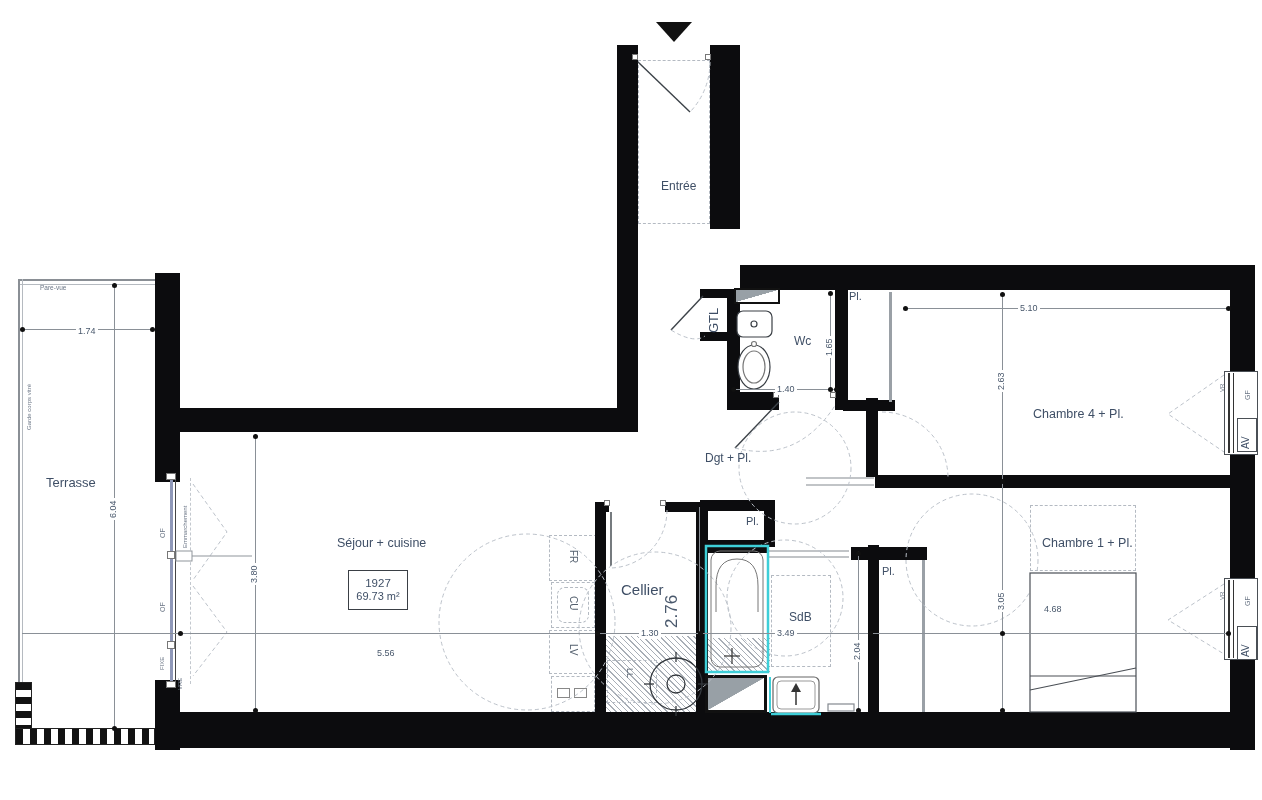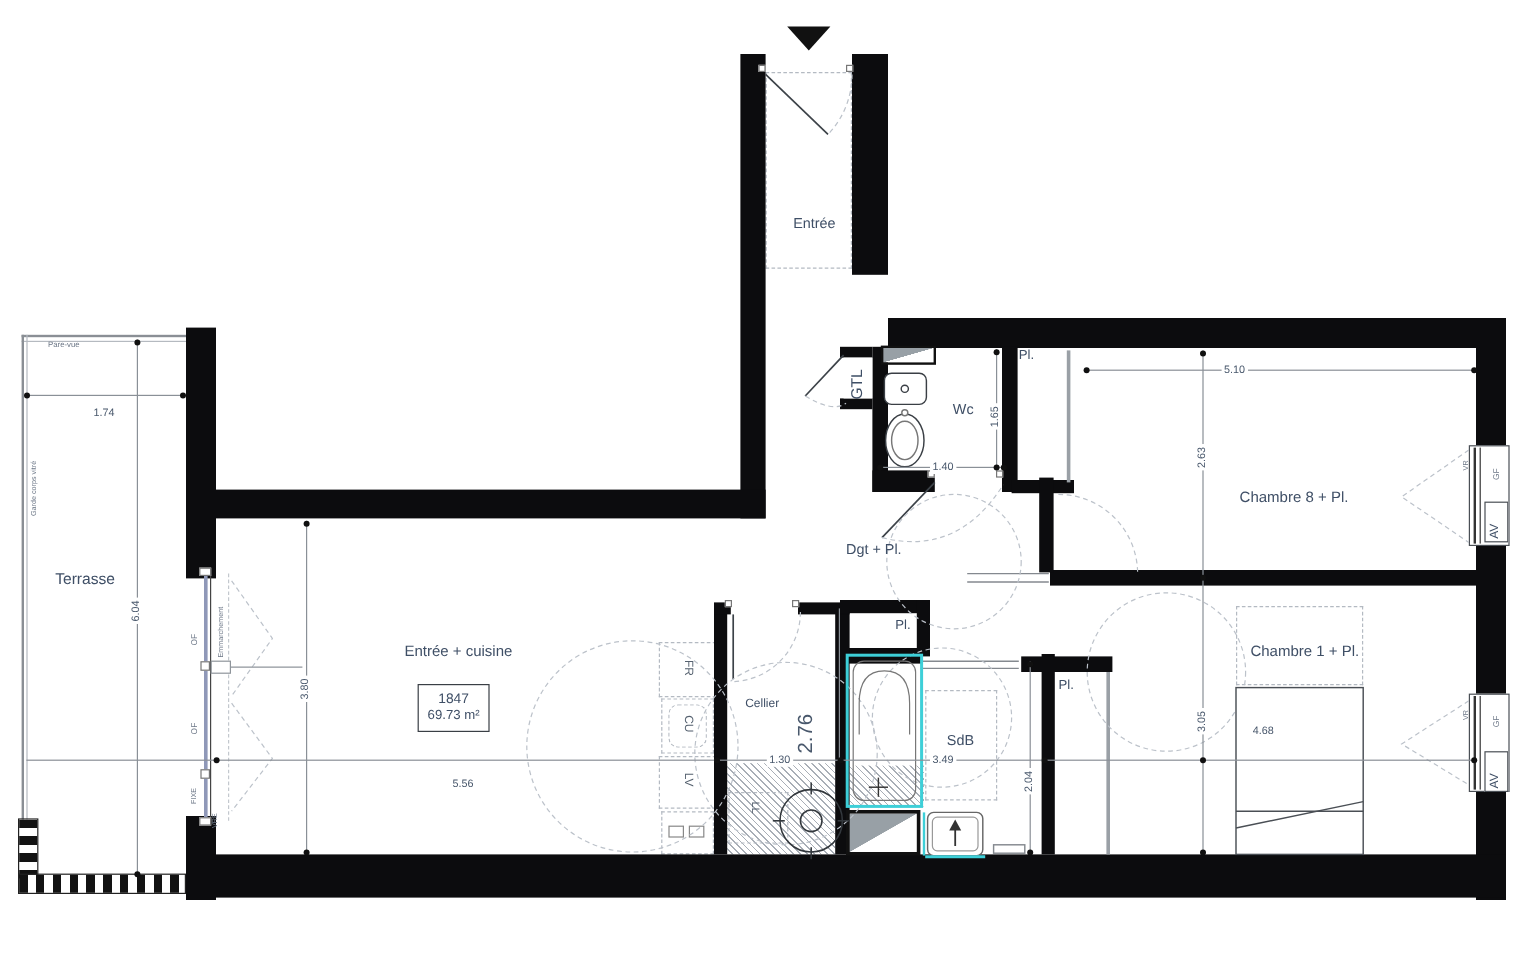--- a/index.html
+++ b/index.html
@@ -223,38 +223,38 @@
   <div class="dot" style="left:1228px;top:308px"></div>
   <div class="dot" style="left:858px;top:553px"></div>
   <div class="dot" style="left:858px;top:710px"></div>
   <div class="dot" style="left:830px;top:293px"></div>
   <div class="dot" style="left:830px;top:389px"></div>
   <div class="dot" style="left:733px;top:389px"></div>
   <div class="dot" style="left:836px;top:389px"></div>
 
   <div class="lbl" style="left:661px;top:180px;font-size:12px">Entrée</div>
   <div class="lbl" style="left:46px;top:476px;font-size:13px">Terrasse</div>
-  <div class="lbl" style="left:337px;top:537px;font-size:12.5px">Entrée + cuisine</div>
-  <div class="lbl" style="left:621px;top:582px;font-size:10px">Cellier</div>
+  <div class="lbl" style="left:337px;top:537px;font-size:12.5px">Séjour + cuisine</div>
+  <div class="lbl" style="left:621px;top:582px;font-size:15px">Cellier</div>
   <div class="lbl" style="left:794px;top:335px;font-size:12px">Wc</div>
   <div class="lbl" style="left:789px;top:611px;font-size:12px">SdB</div>
   <div class="lbl" style="left:705px;top:452px;font-size:12px">Dgt + Pl.</div>
-  <div class="lbl" style="left:1033px;top:408px;font-size:12.5px">Chambre 8 + Pl.</div>
+  <div class="lbl" style="left:1033px;top:408px;font-size:12.5px">Chambre 4 + Pl.</div>
   <div class="lbl" style="left:1042px;top:537px;font-size:12.5px">Chambre 1 + Pl.</div>
   <div class="lbl rotccw" style="left:707px;top:333px;font-size:13px">GTL</div>
   <div class="lbl" style="left:849px;top:291px;font-size:11px">Pl.</div>
   <div class="lbl" style="left:746px;top:516px;font-size:11px">Pl.</div>
   <div class="lbl" style="left:882px;top:566px;font-size:11px">Pl.</div>
 
   <div style="position:absolute;left:348px;top:570px;width:60px;height:40px;border:1.2px solid #3a3f45;background:#fff;display:flex;flex-direction:column;align-items:center;justify-content:center;gap:2px">
-    <span class="lbl" style="position:static;font-size:11.5px">1847</span>
+    <span class="lbl" style="position:static;font-size:11.5px">1927</span>
     <span class="lbl" style="position:static;font-size:11px">69.73 m²</span>
   </div>
 
-  <div class="dim" style="left:76px;top:339px">1.74</div>
+  <div class="dim" style="left:76px;top:326px">1.74</div>
   <div class="dim rotccw" style="left:108px;top:520px">6.04</div>
   <div class="dim rotccw" style="left:249px;top:585px">3.80</div>
   <div class="dim" style="left:375px;top:648px">5.56</div>
   <div class="dim" style="left:639px;top:628px">1.30</div>
   <div class="dim rotccw" style="left:662px;top:630px;font-size:17px">2.76</div>
   <div class="dim" style="left:775px;top:628px">3.49</div>
   <div class="dim rotccw" style="left:852px;top:662px">2.04</div>
   <div class="dim" style="left:1042px;top:604px">4.68</div>
   <div class="dim rotccw" style="left:996px;top:612px">3.05</div>
   <div class="dim" style="left:1018px;top:303px">5.10</div>

